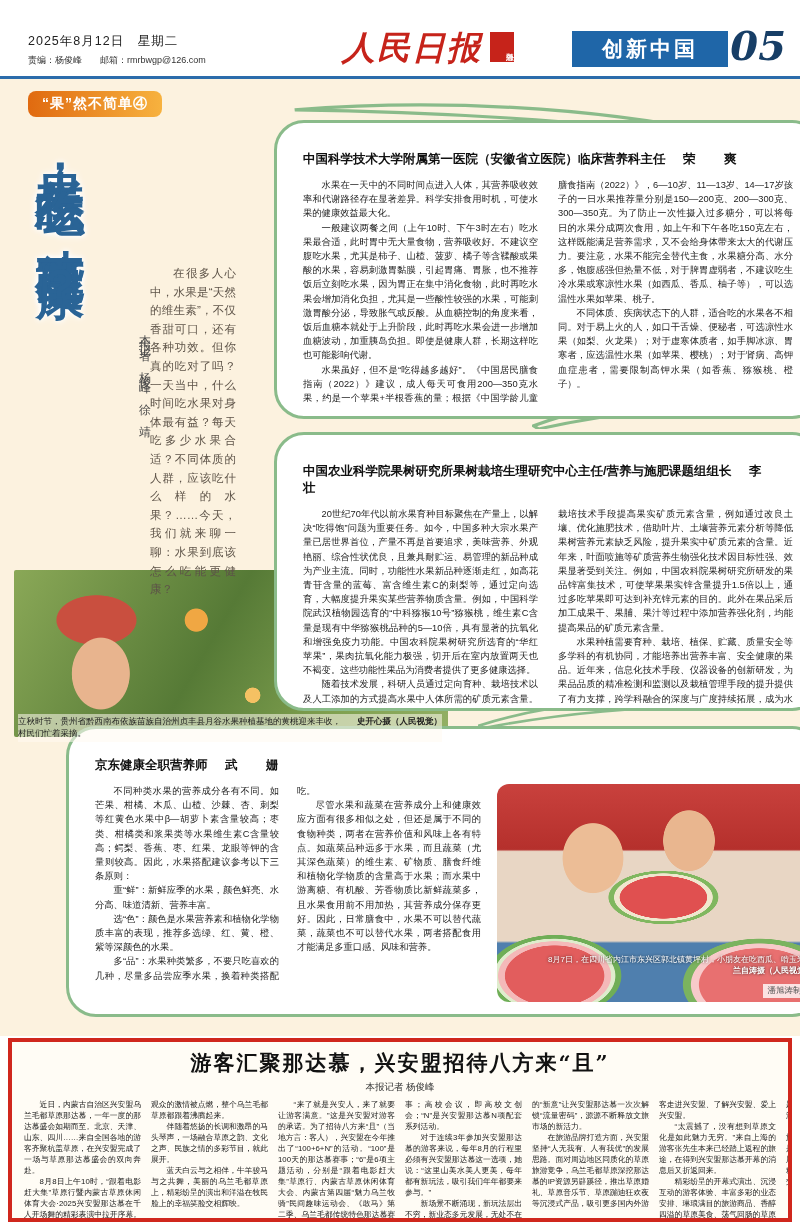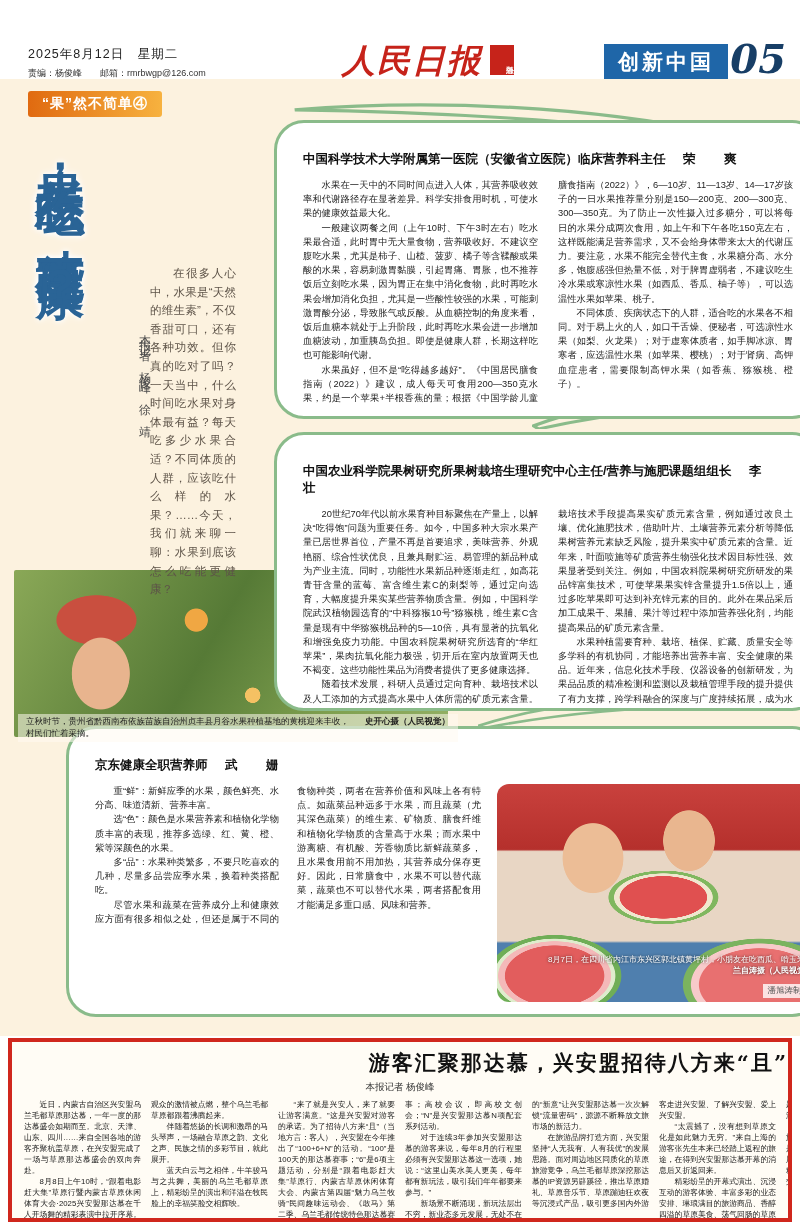--- a/index.html
+++ b/index.html
@@ -1,40 +1,40 @@
 <!DOCTYPE html>
 <html><head>
 <meta charset="utf-8">
 <style>
   html,body{margin:0;padding:0;}
   body{width:800px;height:1228px;position:relative;overflow:hidden;background:#ffffff;
        font-family:"Liberation Sans",sans-serif;color:#222;}
   .page{position:absolute;inset:0;}
 
   
-  .hdr{position:absolute;top:13px;left:0;width:800px;height:76px;background:#fff;
+  .hdr{position:absolute;top:0;left:0;width:800px;height:76px;background:#fff;
        border-bottom:3px solid #2b6cab;}
   .hdr-date{position:absolute;left:28px;top:33px;font-size:12.5px;color:#222;letter-spacing:1px;}
   .hdr-editor{position:absolute;left:28px;top:54px;font-size:9px;color:#333;}
   .masthead{position:absolute;left:312px;top:26px;width:200px;text-align:center;}
   .masthead-script{font-family:"DejaVu Serif",serif;font-style:italic;font-weight:bold;
        font-size:33px;color:#c6231a;letter-spacing:2px;margin-top:32px;}
   .edition-badge{position:absolute;left:178px;top:6px;width:24px;height:30px;background:#c6231a;
        color:#fff;font-size:8px;line-height:10px;writing-mode:vertical-rl;text-align:center;
        padding:0;display:inline-block;}
   .section-box{position:absolute;right:72px;top:31px;height:36px;line-height:36px;background:#1f66a8;
-       color:#fff;font-weight:bold;font-size:21px;padding:0 14px;letter-spacing:3px;}
+       color:#fff;font-weight:bold;font-size:21px;padding:0 30px;letter-spacing:3px;}
   .page-num{position:absolute;right:14px;top:22px;font-family:"DejaVu Serif",serif;
        font-style:italic;font-weight:bold;font-size:40px;color:#173e66;}
 
   
   .main{position:absolute;top:79px;left:0;width:800px;height:957px;background:#fcf2df;}
 
   .series-badge{position:absolute;left:28px;top:12px;background:linear-gradient(90deg,#e06a10,#f7b23f);
-       color:#fff;font-weight:bold;font-size:14px;padding:4px 14px;border-radius:3px;letter-spacing:1px;z-index:6;}
+       color:#fff;font-weight:bold;font-size:14px;padding:4px 14px;border-radius:8px;letter-spacing:1px;z-index:6;}
 
   .headline{position:absolute;left:28px;top:52px;height:660px;writing-mode:vertical-rl;
        font-family:"DejaVu Serif",serif;font-weight:bold;font-size:49px;letter-spacing:5px;
        color:#2a6496;z-index:7;text-shadow:0 0 5px #fff,0 0 8px #fff;}
 
   .byline-v{position:absolute;left:136px;top:246px;height:250px;writing-mode:vertical-rl;
        font-size:12px;color:#4a4a4a;letter-spacing:5px;z-index:6;}
 
   .intro{position:absolute;left:150px;top:185px;width:86px;font-size:11.5px;line-height:18.6px;
        text-align:justify;color:#5d5348;text-indent:2em;z-index:5;}
@@ -45,21 +45,21 @@
        radial-gradient(circle 11px at 78% 22%, #f2a03d 93%, transparent),
        radial-gradient(circle 9px at 66% 48%, #f5b04a 93%, transparent),
        radial-gradient(circle 10px at 88% 60%, #eda238 93%, transparent),
        radial-gradient(circle 8px at 55% 75%, #f5c163 93%, transparent),
        radial-gradient(circle 12px at 42% 30%, #f0a743 93%, transparent),
        radial-gradient(ellipse 42px 52px at 20% 62%, #e8b48e 0 68%, transparent 70%),
        radial-gradient(ellipse 58px 36px at 19% 30%, #c94f3f 0 68%, transparent 70%),
        linear-gradient(120deg,#8aa857,#567a36 45%,#7fa04f 75%,#93b065);}
   .photo1-caption{position:absolute;left:18px;top:635px;width:424px;z-index:4;
        font-size:8.5px;color:#1d1d1d;background:rgba(255,250,240,.55);
-       display:flex;justify-content:space-between;padding:2px 8px;}
+       display:flex;justify-content:space-between;padding:2px 0;}
   .photo1-caption .credit{font-weight:bold;white-space:nowrap;margin-left:12px;}
 
   
   .bubble{position:absolute;background:#fff;border:3.5px solid #8abb8a;border-radius:30px;
        box-sizing:border-box;z-index:3;overflow:hidden;padding:14px 26px;margin-left:36px;}
   .bubble1{left:238px;top:41px;width:548px;height:299px;}
   .bubble2{left:238px;top:353px;width:548px;height:279px;}
   .bubble3{left:30px;top:647px;width:756px;height:291px;}
   .speaker{font-weight:bold;font-size:12.5px;color:#111;margin:14px 0 10px;}
   .speaker .name{margin-left:14px;letter-spacing:8px;}
@@ -87,21 +87,21 @@
 
   
   .tail{position:absolute;z-index:2;}
   .tail1{left:292px;top:18px;width:430px;height:40px;}
   .tail2{left:532px;top:310px;width:248px;height:40px;transform:scaleX(-1);}
   .tail3{left:478px;top:617px;width:228px;height:32px;transform:scaleX(-1);}
 
   
   .nadam{position:absolute;left:8px;top:1038px;width:784px;height:184px;box-sizing:border-box;
        border:4px solid #d0271d;background:#fffcf5;z-index:8;}
-  .nadam-title{text-align:right;font-family:"DejaVu Serif",serif;font-weight:bold;
+  .nadam-title{text-align:center;font-family:"DejaVu Serif",serif;font-weight:bold;
        font-size:21px;color:#111;margin-top:7px;letter-spacing:2px;}
   .nadam-byline{text-align:center;font-size:9.5px;color:#333;margin:4px 0 5px;}
   .nadam-body{padding:0 12px;column-count:6;column-gap:10px;font-size:7.8px;line-height:11px;
        text-align:justify;color:#1a1a1a;height:126px;overflow:hidden;}
 </style>
 </head>
 <body>
 
 <div class="page">
 
@@ -165,20 +165,21 @@
     </div>
 
     <div class="bubble bubble3">
       <div class="speaker">
         <span>京东健康全职营养师</span>
         <span class="name">武　姗</span>
       </div>
       <div class="b3-flex">
         <div class="b3-left">
           <div class="bubble-body">
+              <p>不同种类水果的营养成分各有不同。如芒果、柑橘、木瓜、山楂、沙棘、杏、刺梨等红黄色水果中β—胡萝卜素含量较高；枣类、柑橘类和浆果类等水果维生素C含量较高；鳄梨、香蕉、枣、红果、龙眼等钾的含量则较高。因此，水果搭配建议参考以下三条原则：</p>
               <p>重“鲜”：新鲜应季的水果，颜色鲜亮、水分高、味道清新、营养丰富。</p>
               <p>选“色”：颜色是水果营养素和植物化学物质丰富的表现，推荐多选绿、红、黄、橙、紫等深颜色的水果。</p>
               <p>多“品”：水果种类繁多，不要只吃喜欢的几种，尽量多品尝应季水果，换着种类搭配吃。</p>
               <p>尽管水果和蔬菜在营养成分上和健康效应方面有很多相似之处，但还是属于不同的食物种类，两者在营养价值和风味上各有特点。如蔬菜品种远多于水果，而且蔬菜（尤其深色蔬菜）的维生素、矿物质、膳食纤维和植物化学物质的含量高于水果；而水果中游离糖、有机酸、芳香物质比新鲜蔬菜多，且水果食用前不用加热，其营养成分保存更好。因此，日常膳食中，水果不可以替代蔬菜，蔬菜也不可以替代水果，两者搭配食用才能满足多重口感、风味和营养。</p>
             </div>
         </div>
         <div class="b3-right">
           <div class="photo2">
             <div class="photo2-caption">
               <span>8月7日，在四川省内江市东兴区郭北镇黄坪村，小朋友在吃西瓜、啃玉米。</span>

